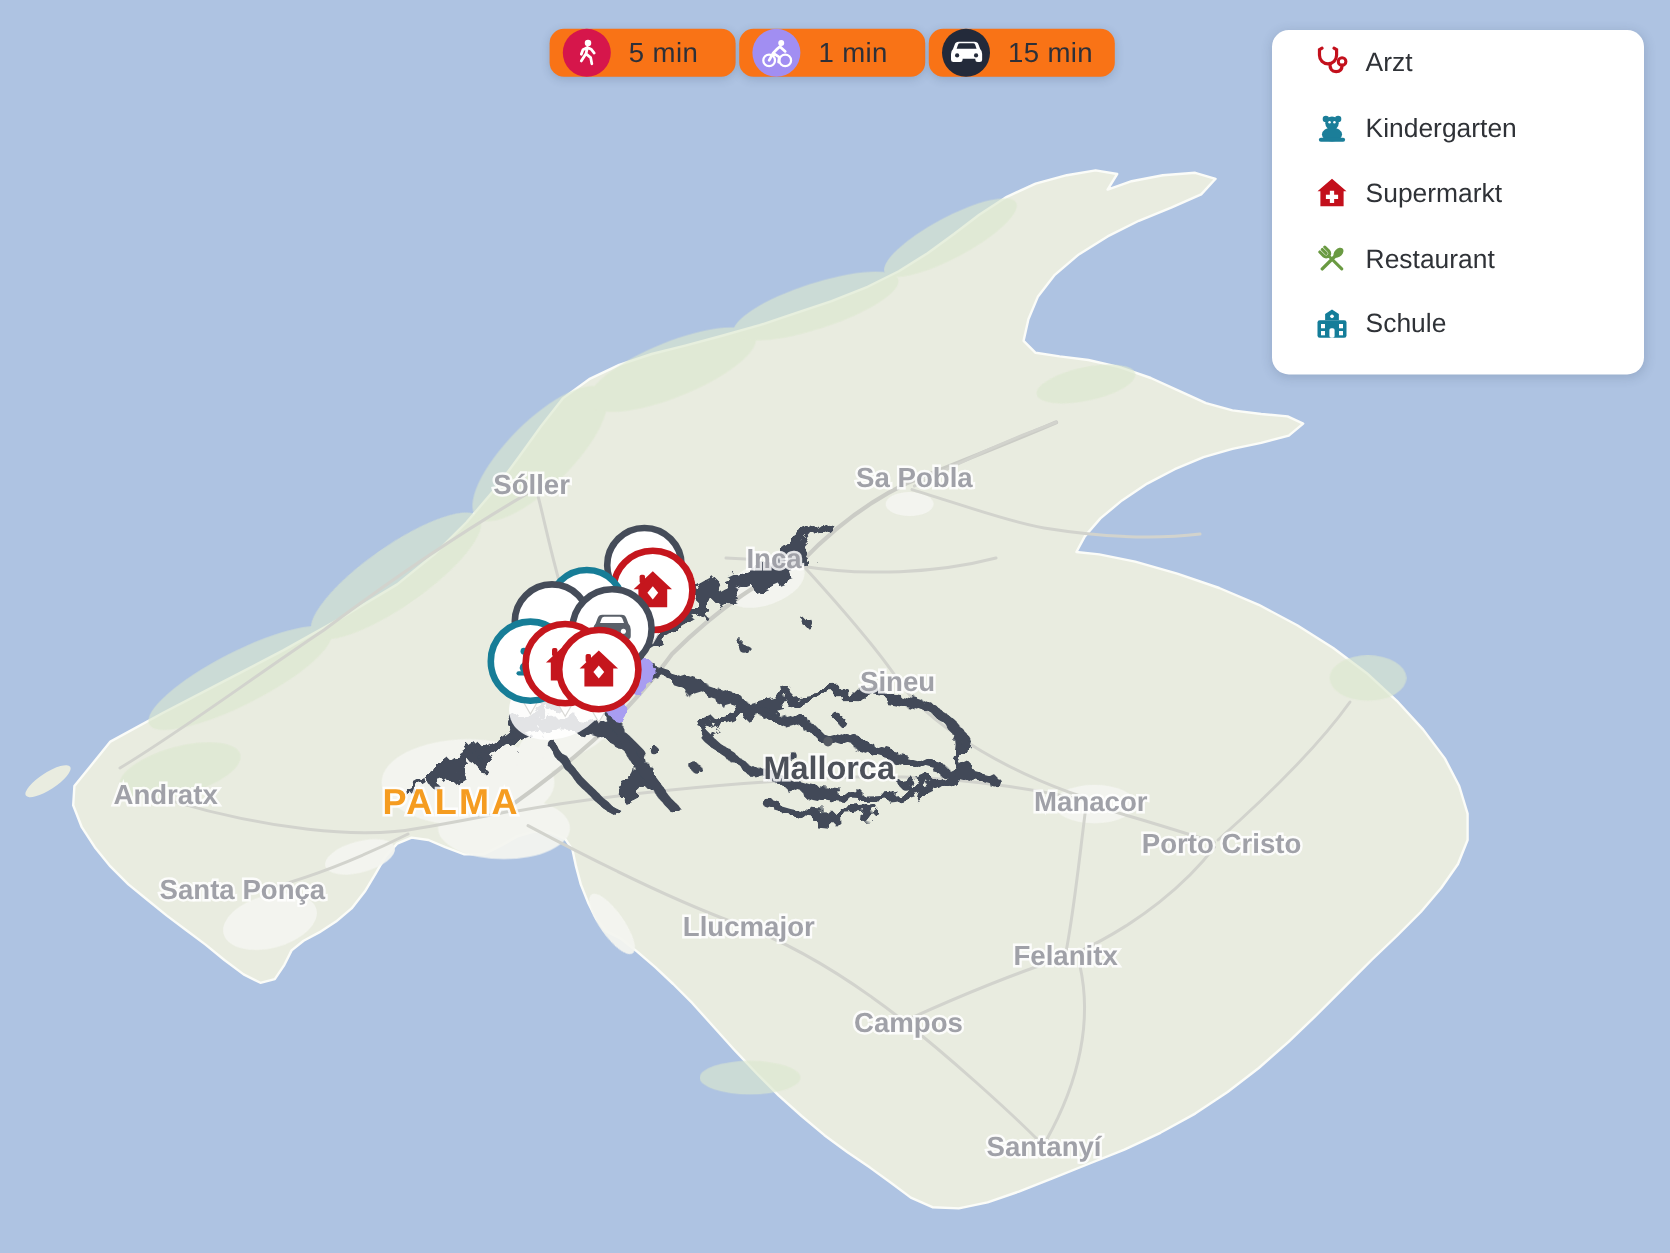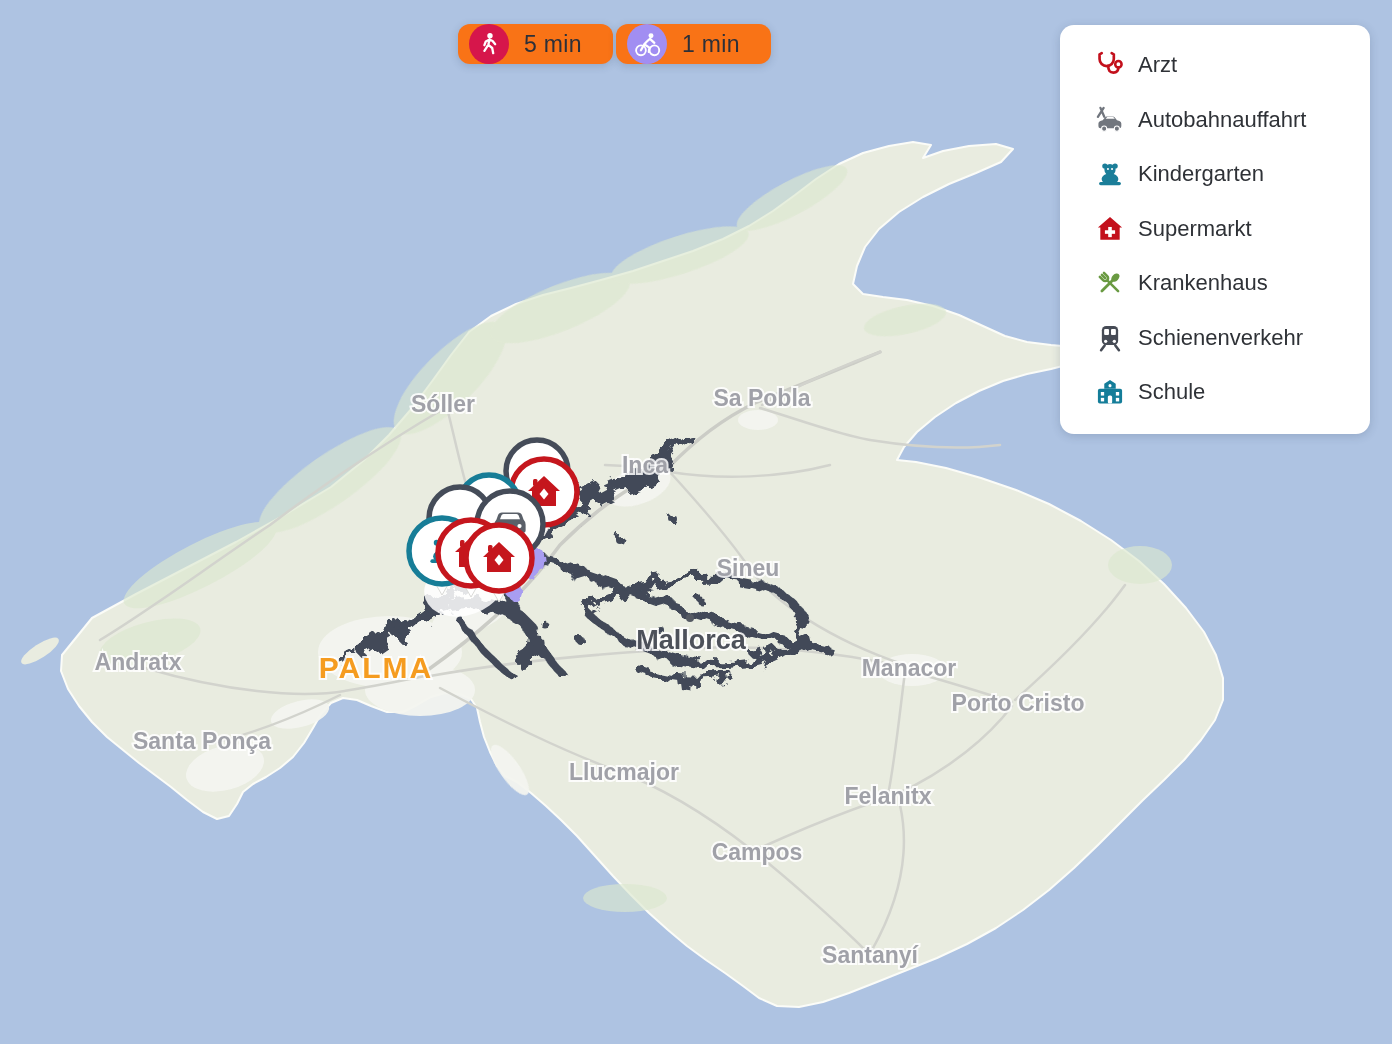--- a/index.html
+++ b/index.html
@@ -20,21 +20,21 @@
   .tb-dot{width:40px;height:40px;border-radius:50%;display:flex;align-items:center;justify-content:center;flex:none}
   .tb-dot.walk{background:#d6164b}
   .tb-dot.bike{background:#a18ef2}
   .tb-dot.car{background:#232a3a}
   .tb-label{margin-left:15px;font-size:23px;color:#2d3039;letter-spacing:.3px;white-space:nowrap}
 
   
   .legend{
     position:absolute;left:1060px;top:25px;width:310px;box-sizing:border-box;
     background:#fff;border-radius:14px;box-shadow:0 2px 10px rgba(40,60,90,.20);
-    padding:13px 0 14px;z-index:20;
+    padding:0 0 14px;z-index:20;
   }
   .lg-row{display:flex;align-items:center;height:54.5px;padding-left:35px;cursor:pointer}
   .lg-icon{width:30px;height:30px;display:flex;align-items:center;justify-content:center;flex:none}
   .lg-label{margin-left:13px;font-size:22px;color:#2f3237;white-space:nowrap}
 
   
   text.lbl{paint-order:stroke;stroke:#ffffff;stroke-opacity:.85;stroke-width:4px;
     font-family:"Liberation Sans",sans-serif;text-anchor:middle}
   text.lbl-town{font-size:23px;font-weight:bold;fill:#a0a1a8}
   text.lbl-region{font-size:27px;font-weight:bold;fill:#4d515a}
@@ -248,47 +248,46 @@
       <svg width="27" height="27" viewBox="-13 -13 26 26">
         <circle cx="-6.3" cy="5.6" r="4.7" stroke="#fff" stroke-width="1.8" fill="none"></circle>
         <circle cx="6.6" cy="5.6" r="4.7" stroke="#fff" stroke-width="1.8" fill="none"></circle>
         <circle cx="3.4" cy="-8.4" r="2.4" fill="#fff"></circle>
         <path d="M2.6,-5.6 C0.4,-4 -1.2,-2.4 -3.1,-0.2 L1.8,3 L1.3,7
                  M-3.1,-0.2 L-6.3,5.6 M2.9,-5 L6.6,-1.6" stroke="#fff" stroke-width="2.2" fill="none" stroke-linecap="round" stroke-linejoin="round"></path>
       </svg>
     </span>
     <span class="tb-label">1 min</span>
   </div>
+  <div class="tb-card">
+    <span class="tb-dot car">
+      <svg width="27" height="27" viewBox="-13 -13 26 26">
+        <path fill="#fff" d="M-10.5,7 q-2,0 -2,-2 v-4.5 q0,-2.5 1.6,-4 l1.3,-3.5 q0.8,-2.3 3.2,-2.3 h12.8 q2.4,0 3.2,2.3 l1.3,3.5 q1.6,1.5 1.6,4 V5 q0,2 -2,2 h-1.5 q-2,0 -2,-2 v-0.8 h-10.2 V5 q0,2 -2,2 z"></path>
+        <path fill="#232a3a" d="M-8,-3.8 l1.1,-3.1 q0.4,-1.2 1.7,-1.2 h10.4 q1.3,0 1.7,1.2 l1.1,3.1 z"></path>
+        <circle cx="-7.6" cy="1.6" r="1.7" fill="#232a3a"></circle>
+        <circle cx="7.6" cy="1.6" r="1.7" fill="#232a3a"></circle>
+      </svg>
+    </span>
+    <span class="tb-label">15 min</span>
+  </div>
 </div>
 
 <div class="legend">
 
   <div class="lg-row">
     <span class="lg-icon">
       <svg width="28" height="28" viewBox="-11 -11 22 22">
         <path d="M-6.5,-9.3 l-1.7,1 v3.6 a5.6,5.6 0 0 0 11.2,0 v-3.6 l-1.7,-1" stroke="#c3101c" stroke-width="2.1" fill="none" stroke-linecap="round"></path>
         <path d="M-1.4,0.6 c0,3.8 1.2,5.4 4.1,5.4 c2.9,0 3.9,-1.6 3.9,-4.2" stroke="#c3101c" stroke-width="2.1" fill="none" stroke-linecap="round"></path>
         <circle cx="6.6" cy="-0.6" r="2.5" stroke="#c3101c" stroke-width="2" fill="none"></circle>
       </svg>
     </span>
     <span class="lg-label">Arzt</span>
   </div>
 
-  <div class="lg-row">
-    <span class="lg-icon">
-      <svg width="28" height="28" viewBox="-11 -11 22 22">
-        <path d="M-9.5,-2.5 L-5,-9.5 M-4.5,-2.5 L-7.5,-9.5" stroke="#71767e" stroke-width="1.8" fill="none" stroke-linecap="round"></path>
-        <path fill="#71767e" d="M-7.5,6.5 q-1.6,0 -1.6,-1.6 v-2.2 q0,-1.6 1.5,-2 l1.9,-0.5 1.9,-2.4 q0.5,-0.6 1.3,-0.6 h4.8 q0.8,0 1.3,0.6 l1.9,2.4 1.9,0.5 q1.5,0.4 1.5,2 v2.2 q0,1.6 -1.6,1.6 z"></path>
-        <circle cx="-4.6" cy="6.8" r="2" fill="#71767e" stroke="#fff" stroke-width="0.8"></circle>
-        <circle cx="5.4" cy="6.8" r="2" fill="#71767e" stroke="#fff" stroke-width="0.8"></circle>
-        <path d="M-3.4,-0.9 l1.4,-1.7 h4.4 l1.4,1.7 z" fill="#fff"></path>
-      </svg>
-    </span>
-    <span class="lg-label">Autobahnauffahrt</span>
-  </div>
 
   <div class="lg-row">
     <span class="lg-icon">
       <svg width="28" height="28" viewBox="-11 -11 22 22">
         <circle cx="-4" cy="-6.2" r="2.1" fill="#1b7e99"></circle>
         <circle cx="4" cy="-6.2" r="2.1" fill="#1b7e99"></circle>
         <circle cx="0" cy="-3.4" r="4.4" fill="#1b7e99"></circle>
         <circle cx="-1.6" cy="-4" r="0.8" fill="#fff"></circle>
         <circle cx="1.6" cy="-4" r="0.8" fill="#fff"></circle>
         <ellipse cx="0" cy="4" rx="6.6" ry="4.6" fill="#1b7e99"></ellipse>
@@ -314,36 +313,23 @@
       <svg width="28" height="28" viewBox="-11 -11 22 22">
         <g transform="rotate(45)">
           <ellipse cx="0" cy="-6" rx="2.6" ry="3.8" fill="#6a9a42"></ellipse>
           <path d="M0,-3 V9" stroke="#6a9a42" stroke-width="2.2" stroke-linecap="round"></path>
         </g>
         <g transform="rotate(-45)">
           <path d="M-2.3,-9 v3.6 M0,-9 v3.6 M2.3,-9 v3.6 M-2.3,-5.4 a2.3,2.3 0 0 0 4.6,0 M0,-3 V9" stroke="#6a9a42" stroke-width="2" fill="none" stroke-linecap="round"></path>
         </g>
       </svg>
     </span>
-    <span class="lg-label">Krankenhaus</span>
-  </div>
-
-  <div class="lg-row">
-    <span class="lg-icon">
-      <svg width="28" height="28" viewBox="-11 -11 22 22">
-        <rect x="-6.4" y="-9.5" width="12.8" height="15" rx="3.4" fill="#464b55"></rect>
-        <rect x="-4.6" y="-7" width="3.8" height="4.6" rx="0.8" fill="#fff"></rect>
-        <rect x="0.8" y="-7" width="3.8" height="4.6" rx="0.8" fill="#fff"></rect>
-        <circle cx="-3.4" cy="2.6" r="1.3" fill="#fff"></circle>
-        <circle cx="3.4" cy="2.6" r="1.3" fill="#fff"></circle>
-        <path d="M-4.2,5.8 L-7,9.6 M4.2,5.8 L7,9.6" stroke="#464b55" stroke-width="2" stroke-linecap="round"></path>
-      </svg>
-    </span>
-    <span class="lg-label">Schienenverkehr</span>
-  </div>
+    <span class="lg-label">Restaurant</span>
+  </div>
+
 
   <div class="lg-row">
     <span class="lg-icon">
       <svg width="28" height="28" viewBox="-11 -11 22 22">
         <rect x="-9.5" y="-2.5" width="19" height="11.5" rx="1.5" fill="#147d99"></rect>
         <path d="M-4.5,-2.5 V-6.5 L0,-9.5 L4.5,-6.5 V-2.5 Z" fill="#147d99"></path>
         <circle cx="0" cy="-5" r="1.2" fill="#fff"></circle>
         <rect x="-7.2" y="0" width="2.6" height="2.8" fill="#fff"></rect>
         <rect x="4.6" y="0" width="2.6" height="2.8" fill="#fff"></rect>
         <rect x="-7.2" y="4.6" width="2.6" height="2.8" fill="#fff"></rect>

